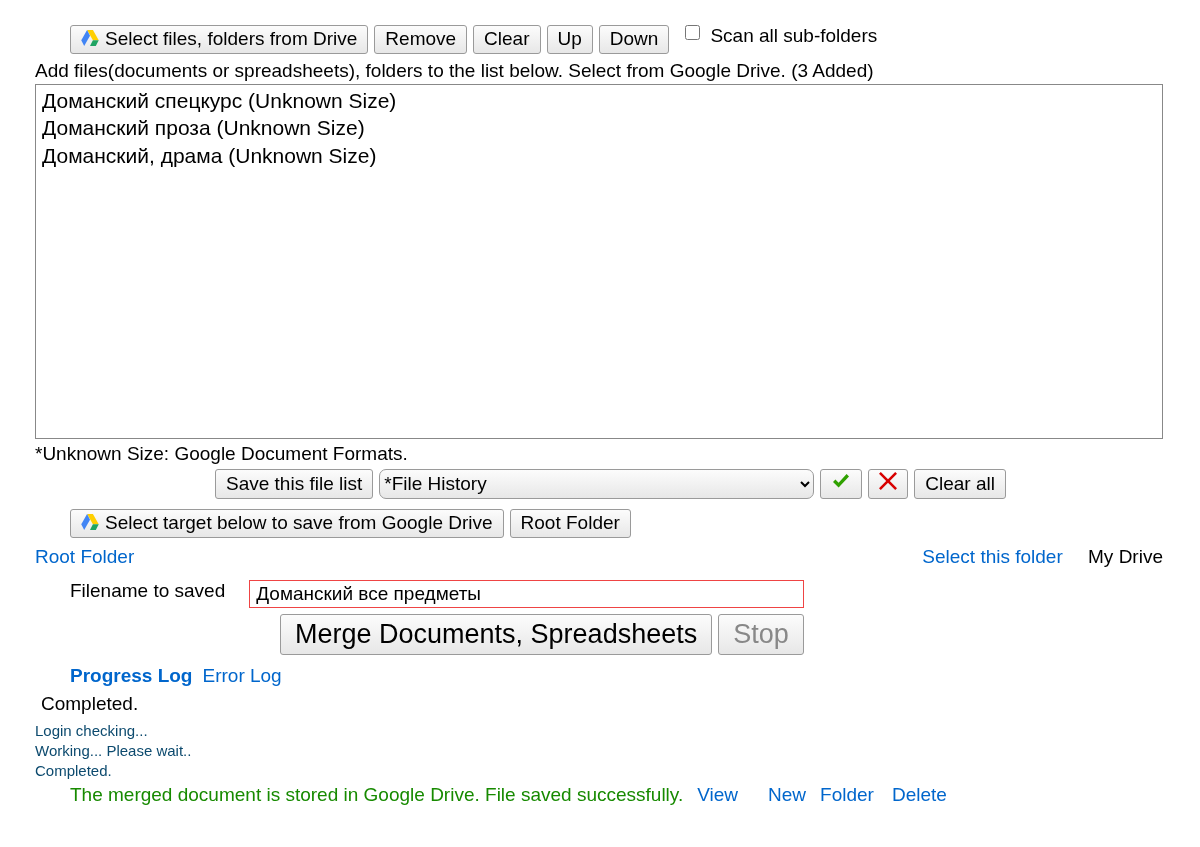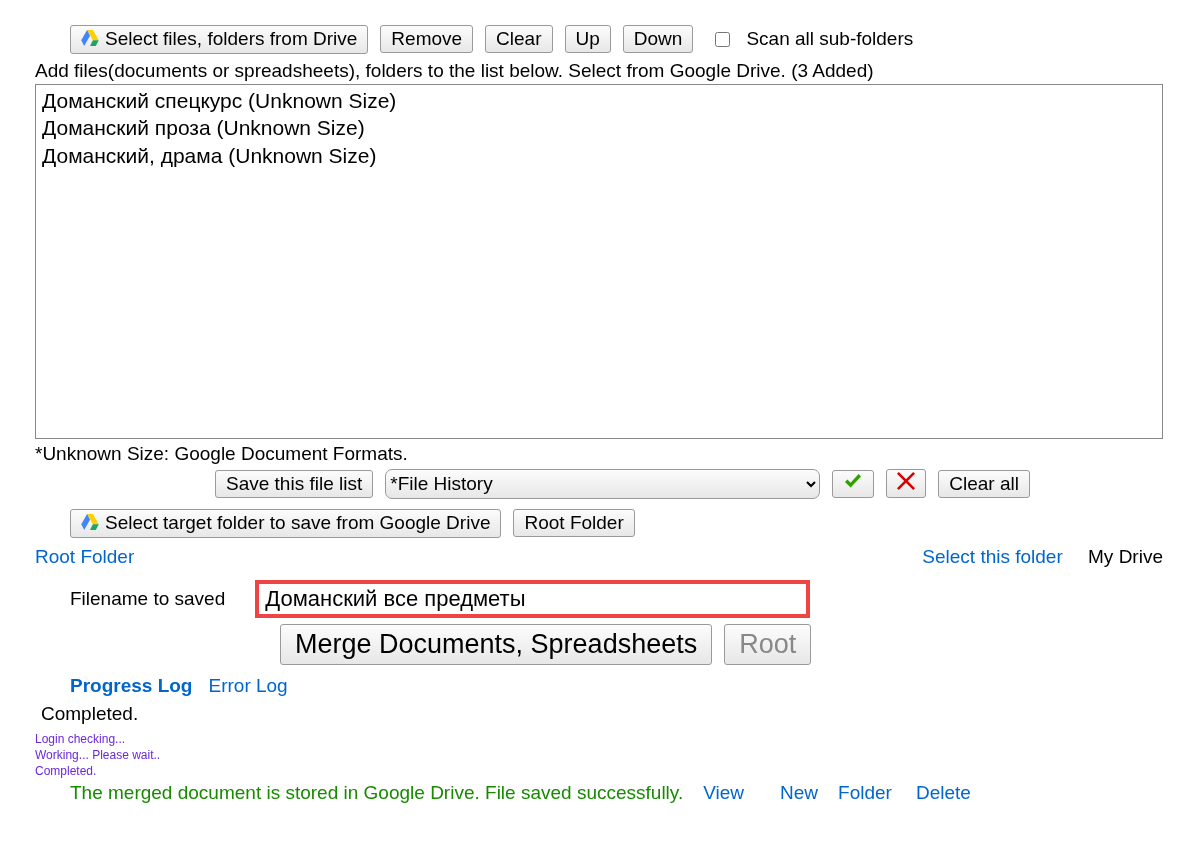--- a/index.html
+++ b/index.html
@@ -7,23 +7,22 @@
     padding: 25px 35px;
     font-family: Verdana, Geneva, sans-serif;
     font-size: 19px;
     color: #000;
     background: #fff;
     width: 1200px;
     box-sizing: border-box;
   }
   .row {
     display: flex;
-    align-items: center;
     flex-wrap: wrap;
-    gap: 12px;
+    gap: 6px;
     margin-bottom: 4px;
     padding-left: 35px;
   }
   button.btn {
     font-family: inherit;
     font-size: 19px;
     padding: 2px 10px;
     background: linear-gradient(#fcfcfc, #e7e7e7);
     border: 1px solid #9a9a9a;
     border-radius: 3px;
@@ -64,41 +63,41 @@
   select.history {
     font-size: 19px;
     width: 435px;
     height: 30px;
     background: linear-gradient(#fcfcfc, #e7e7e7);
     border: 1px solid #9a9a9a;
     border-radius: 7px;
   }
   input.text {
     font-family: inherit;
-    font-size: 22px;
+    font-size: 19px;
     padding: 2px 6px;
-    border: 4px solid #ef4444;
+    border: 1px solid #ef4444;
     width: 555px;
     box-sizing: border-box;
   }
   a.link, .link {
     color: #0066cc;
     text-decoration: none;
     cursor: pointer;
   }
   .link-bold {
     font-weight: bold;
   }
   .progress-line {
     margin-top: 10px;
   }
   .log {
     margin-top: 6px;
-    color: #6d28d9;
-    font-size: 12px;
+    color: #0c4a6e;
+    font-size: 15px;
     line-height: 1.35;
   }
   .success-line {
     color: #178a00;
     margin-top: 2px;
   }
   .checkbox {
     width: 15px;
     height: 15px;
     margin: 0 4px 0 10px;
@@ -171,41 +170,41 @@
 </div>
 
 <div class="row" style="margin-top:10px;">
   <button class="btn">
     <span class="drive-icon">
       <svg width="18" height="16" viewBox="0 0 24 22">
         <polygon points="8,0 16,0 24,14 16,14" fill="#ffcf00"></polygon>
         <polygon points="16,14 24,14 20,22 12,22" fill="#1fa463"></polygon>
         <polygon points="8,0 0,14 4,22 12,8" fill="#4285f4"></polygon>
       </svg>
-    </span><span>Select target folder to save from Google Drive</span>
+    </span><span>Select target below to save from Google Drive</span>
   </button>
   <button class="btn">Root Folder</button>
 </div>
 
 <div class="folder-row">
   <a class="link">Root Folder</a>
   <div class="right">
     <a class="link">Select this folder</a>
     <span style="margin-left:20px;">My Drive</span>
   </div>
 </div>
 
 <div class="row">
   <span style="margin-right:18px;">Filename to saved</span>
   <input class="text" type="text" value="Доманский все предметы" style="">
 </div>
 
 <div class="row merge-row">
   <button class="btn big">Merge Documents, Spreadsheets</button>
-  <button class="btn big" disabled="">Root</button>
+  <button class="btn big" disabled="">Stop</button>
 </div>
 
 <div class="row progress-line">
   <a class="link link-bold">Progress Log</a>
   <a class="link" style="margin-left:4px;">Error Log</a>
 </div>
 
 <div style="margin:6px 0 0 6px;">Completed.</div>
 
 <div class="log">

